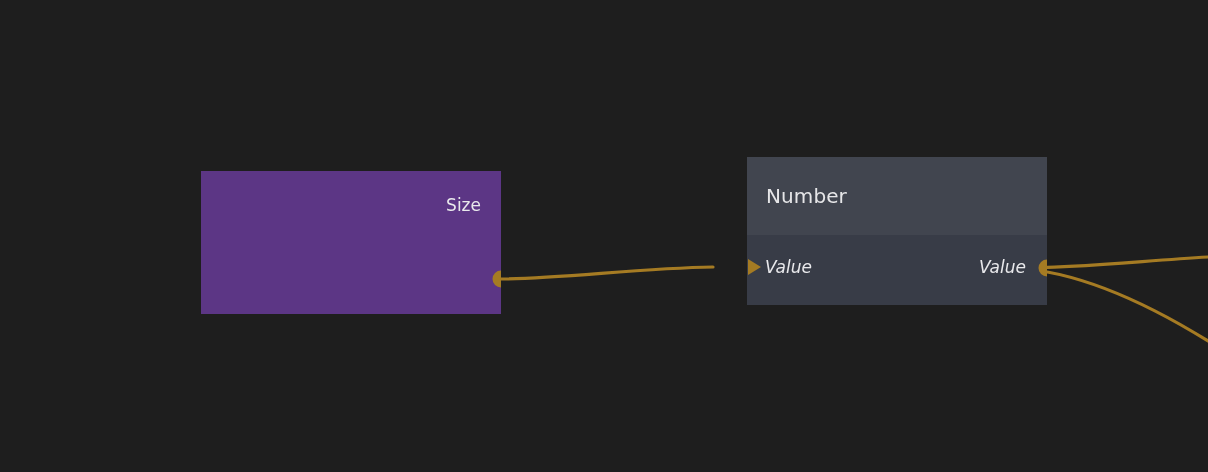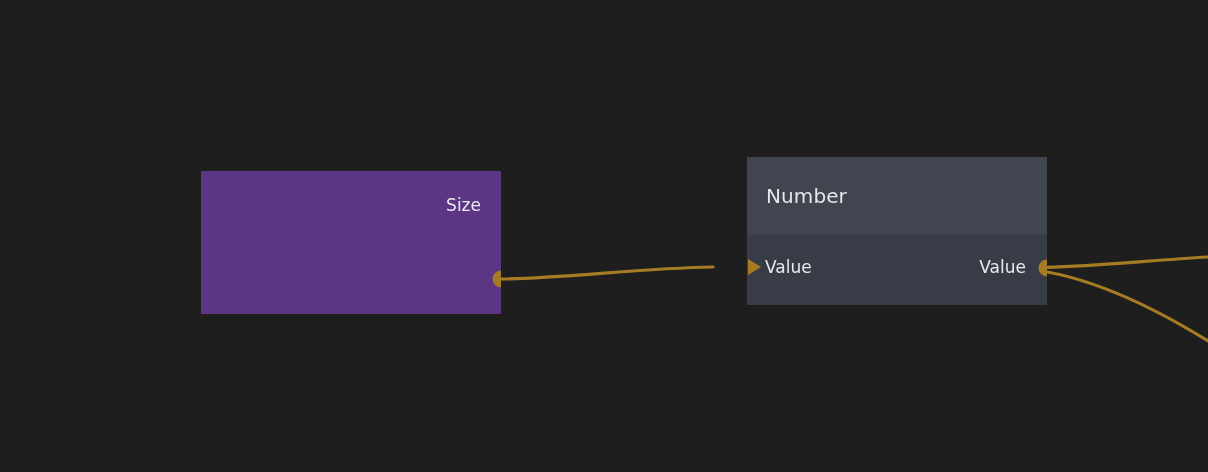--- a/index.html
+++ b/index.html
@@ -92,20 +92,21 @@
     background: #383c47;
   }
   #node-number .node-header {
     height: 78px;
     background: #41454f;
     padding-left: 19px;
   }
   #node-number .node-body {
     height: 70px;
     background: #383c47;
+    font-style: italic;
   }
   #node-number .port-row {
     top: 21px;
     height: 22px;
     padding-left: 18px;
     padding-right: 21px;
   }
   .port-dot {
     position: absolute;
     width: 17px;

